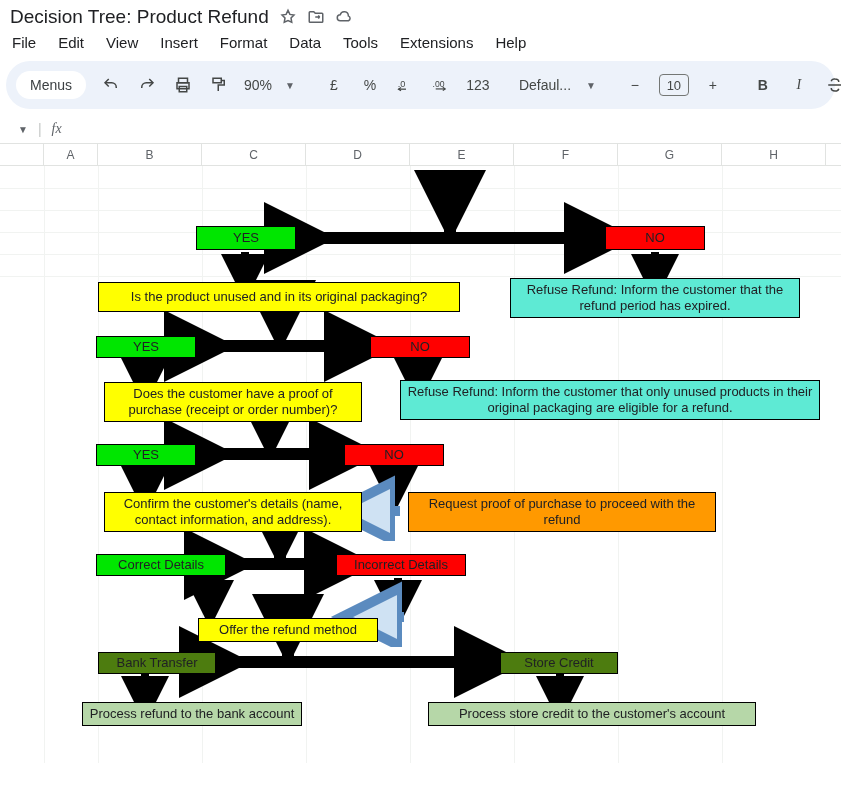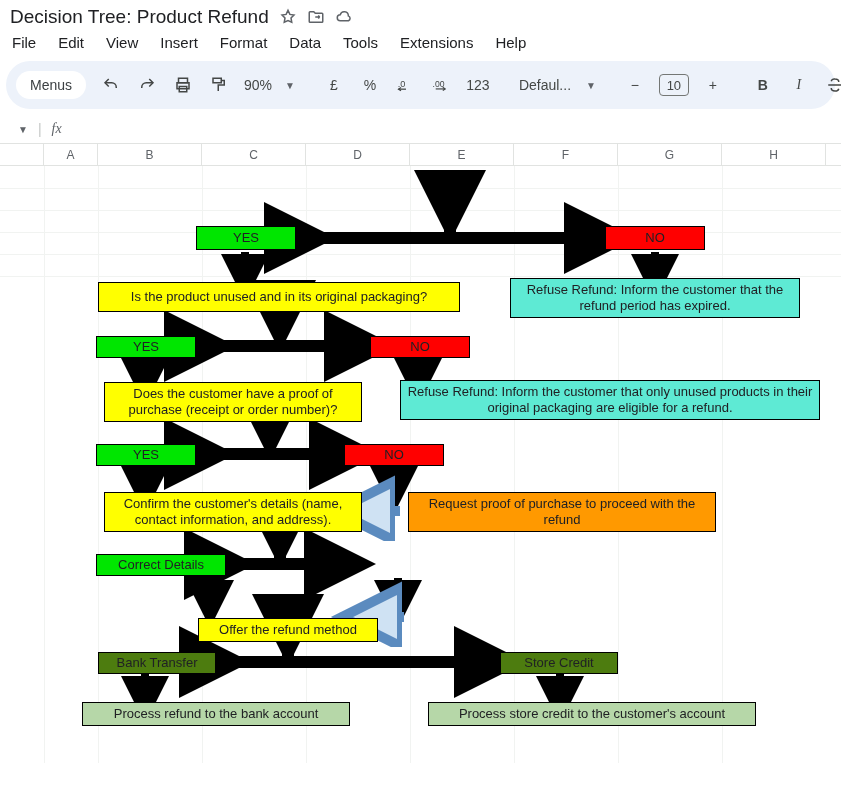--- a/index.html
+++ b/index.html
@@ -372,23 +372,24 @@
 
     <div class="box yellow" style="left:104px; top:216px; width:258px; height:40px">Does the customer have a proof of purchase (receipt or order number)?</div>
 
     <div class="box green" style="left:96px; top:278px; width:100px; height:22px">YES</div>
     <div class="box red" style="left:344px; top:278px; width:100px; height:22px">NO</div>
 
     <div class="box orange" style="left:408px; top:326px; width:308px; height:40px">Request proof of purchase to proceed with the refund</div>
     <div class="box yellow" style="left:104px; top:326px; width:258px; height:40px">Confirm the customer's details (name, contact information, and address).</div>
 
     <div class="box green" style="left:96px; top:388px; width:130px; height:22px">Correct Details</div>
+    <div class="box red" style="left:336px; top:388px; width:130px; height:22px">Incorrect Details</div>
 
     <div class="box yellow" style="left:198px; top:452px; width:180px; height:24px">Offer the refund method</div>
 
     <div class="box magenta" style="left:98px; top:486px; width:118px; height:22px">Bank Transfer</div>
     <div class="box magenta" style="left:500px; top:486px; width:118px; height:22px">Store Credit</div>
 
-    <div class="box olive" style="left:82px; top:536px; width:268px; height:24px">Process refund to the bank account</div>
+    <div class="box olive" style="left:82px; top:536px; width:220px; height:24px">Process refund to the bank account</div>
     <div class="box olive" style="left:428px; top:536px; width:328px; height:24px">Process store credit to the customer's account</div>
   </div>
 
 </div>
 
 </body></html>

